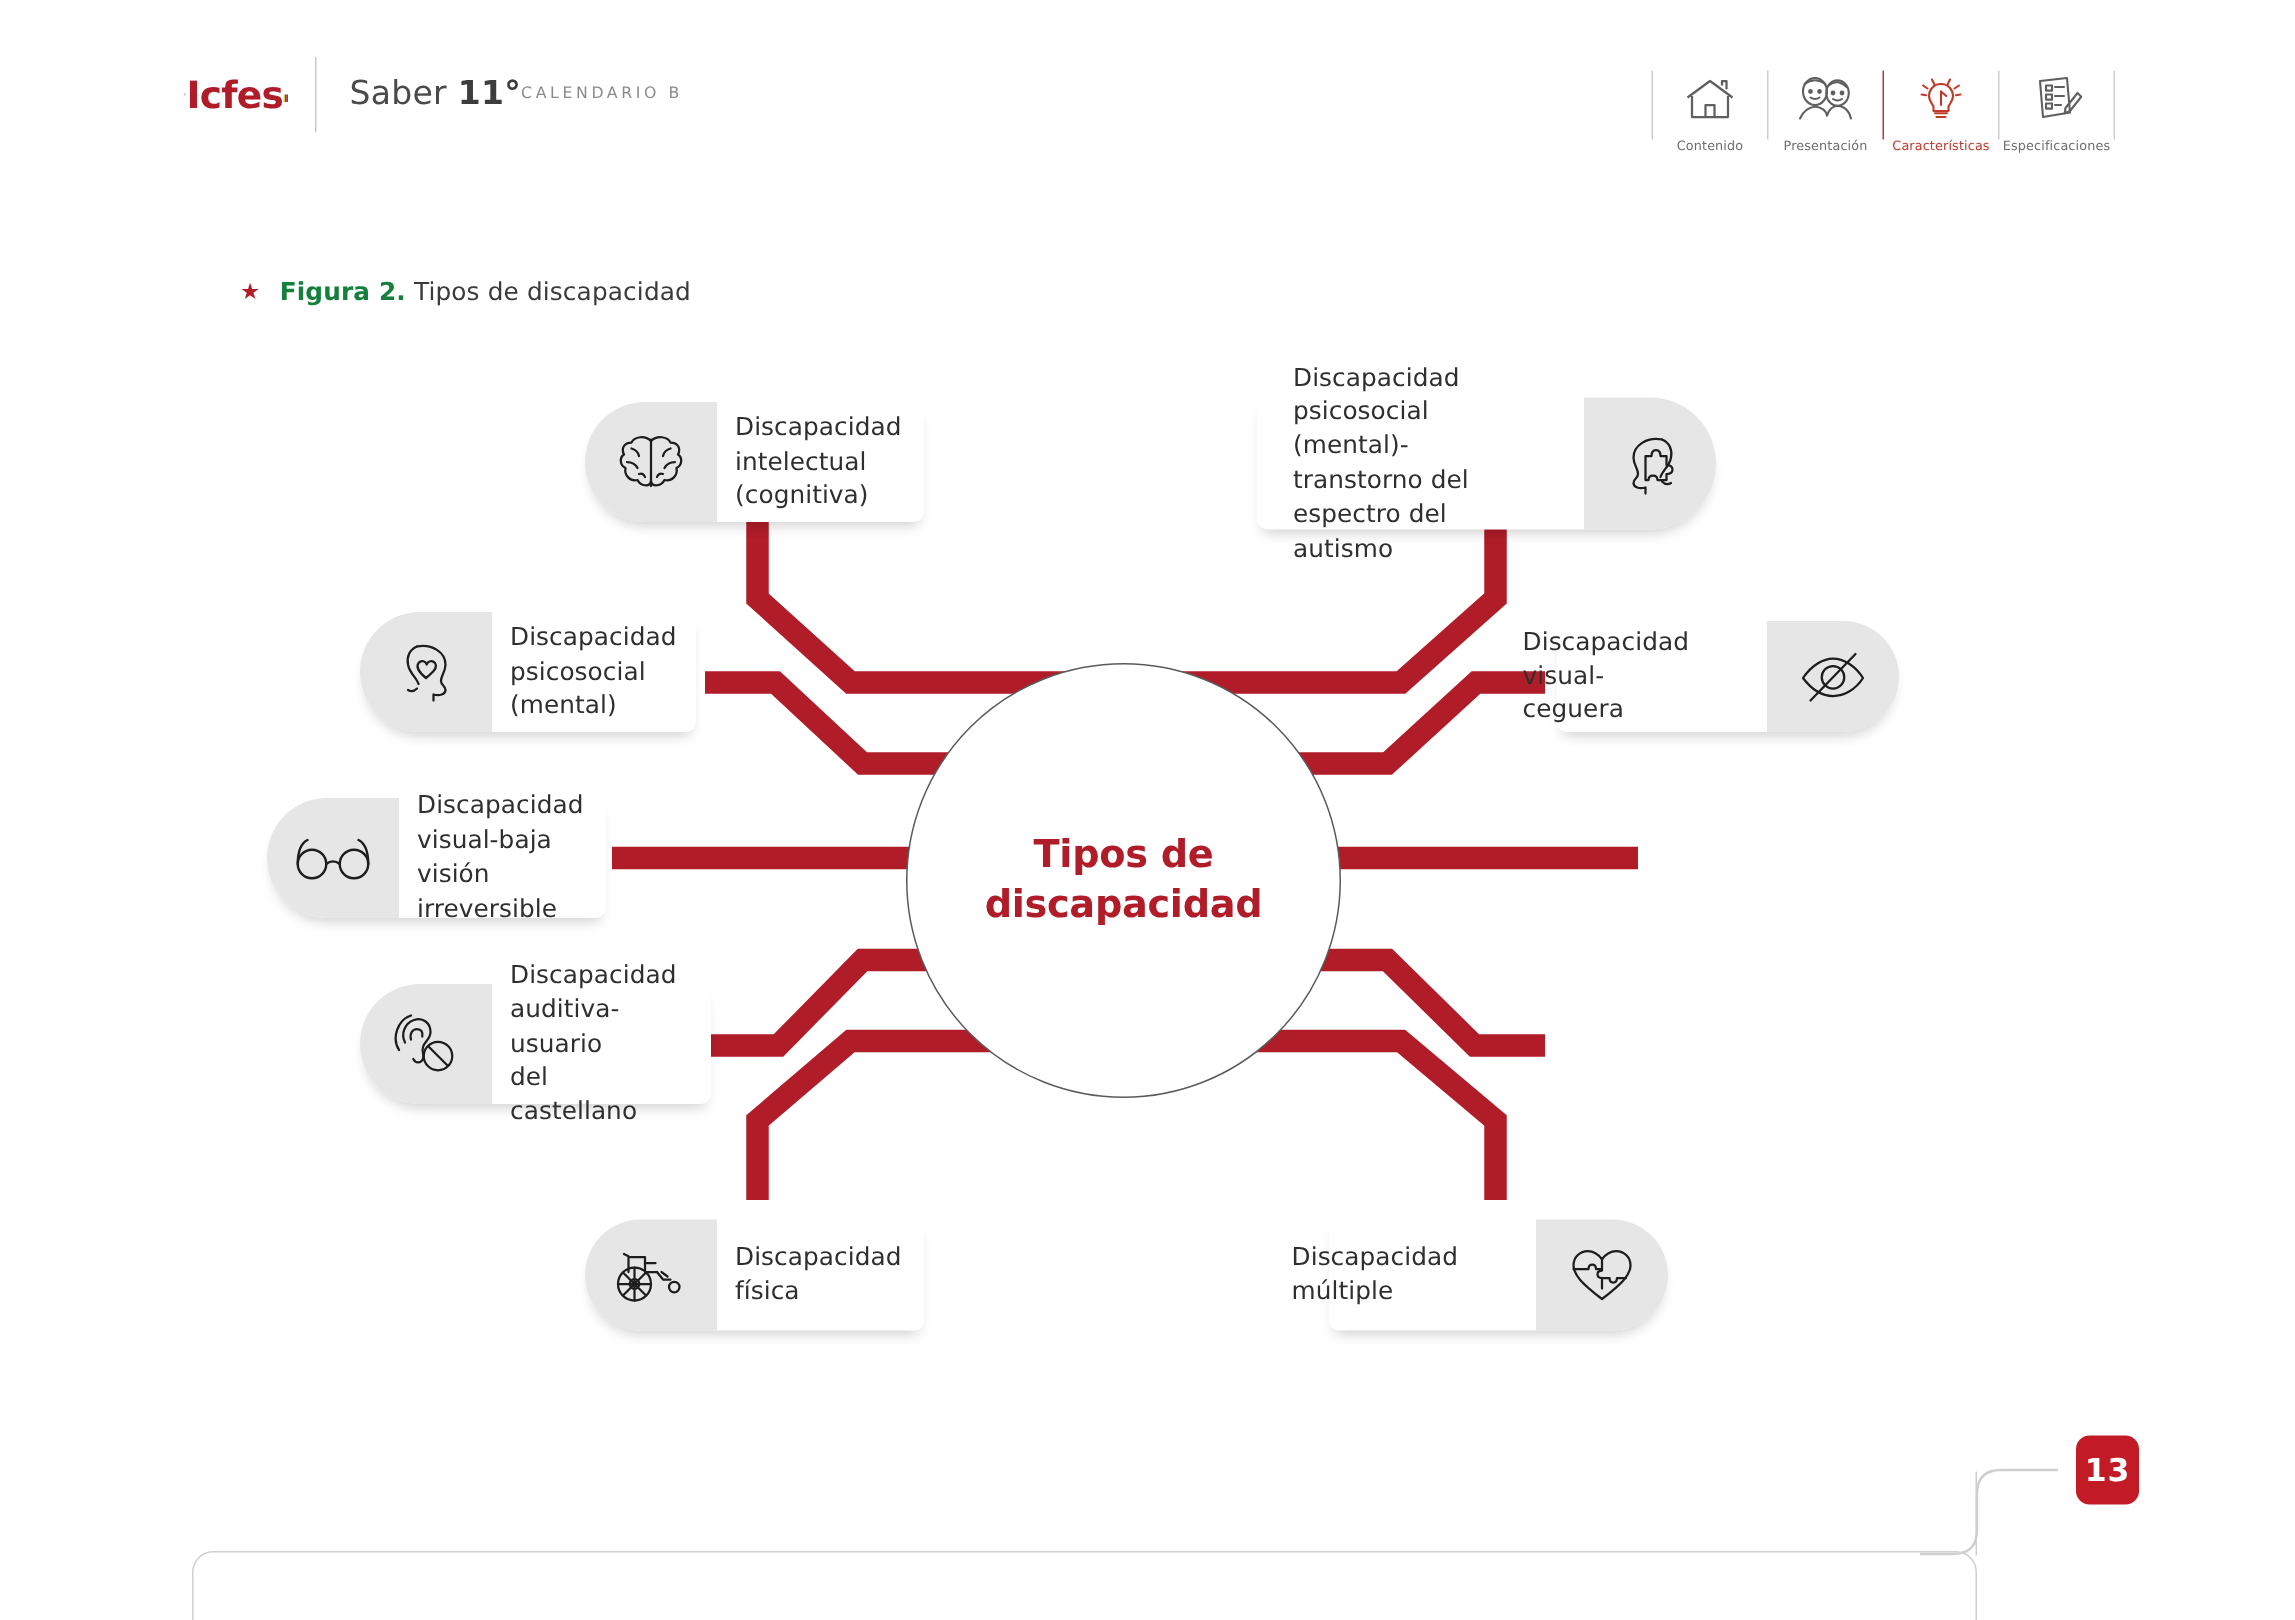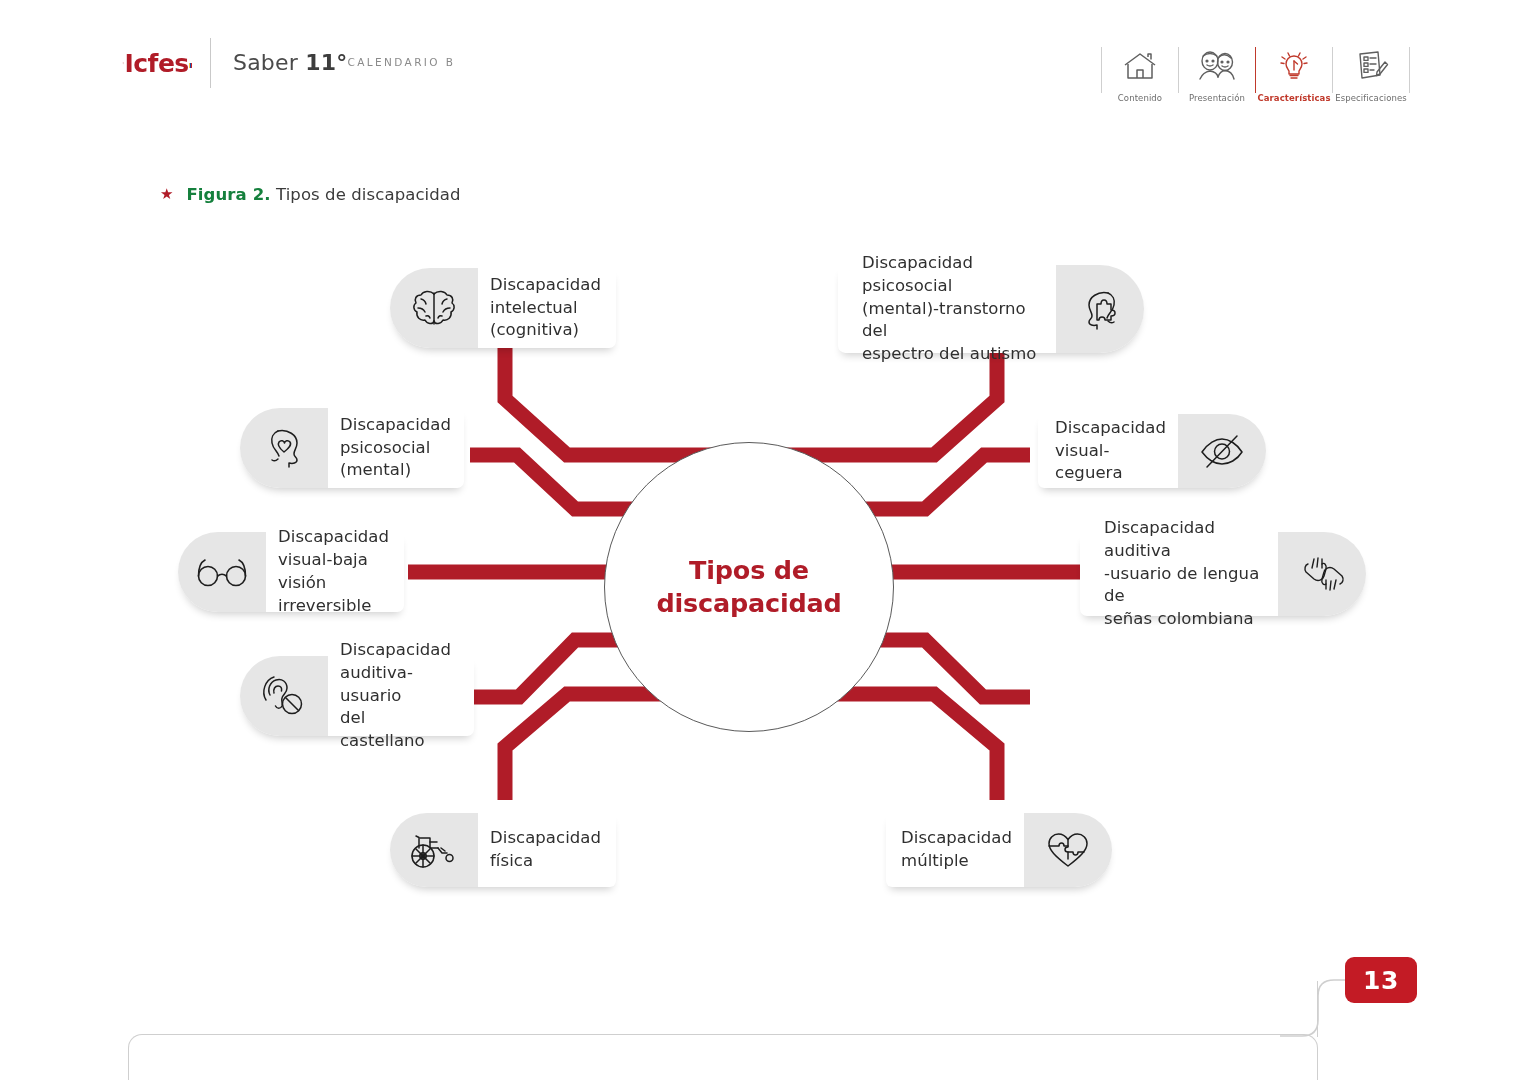--- a/index.html
+++ b/index.html
@@ -44,21 +44,21 @@
   .nav-sep.active { background: #C0392B; }
   .nav-item {
     width: 76px; display: flex; flex-direction: column; align-items: center;
     padding: 0 2px; cursor: pointer;
   }
   .nav-ico { height: 42px; display: flex; align-items: center; justify-content: center; }
   .nav-label {
     font-size: 8.5px; color: #6d6d6d; margin-top: 6px; text-align: center;
     letter-spacing: 0.1px; white-space: nowrap;
   }
-  .nav-item.active .nav-label { color: #C0392B; font-weight: bold; }
+  .nav-item.active .nav-label { color: #C0392B; }
 
   
   .caption { position: absolute; left: 160px; top: 185px; display: flex; align-items: center; }
   .cap-star { color: #B01C28; font-size: 15px; line-height: 1; margin-right: 13px; }
   .cap-text { font-size: 16.5px; color: #3b3b3b; letter-spacing: 0.1px; }
   .cap-text b { color: #15803d; font-weight: 700; }
 
   
   .diagram { position: absolute; left: 0; top: 0; width: 1530px; height: 1080px; }
   .lines { position: absolute; left: 0; top: 0; }
@@ -74,21 +74,21 @@
     letter-spacing: -0.2px;
   }
 
   
   .node {
     position: absolute; display: flex; align-items: center;
     background: #ffffff; z-index: 6;
     box-shadow: 0 6px 9px -4px rgba(0,0,0,0.20);
   }
   .node.left  { border-radius: 60px 10px 10px 60px; flex-direction: row; }
-  .node.right { border-radius: 10px 60px 60px 10px; flex-direction: row-reverse; }
+  .node.right { border-radius: 10px 60px 60px 10px; flex-direction: row-reverse; gap: 40px; }
   .node .cap {
     flex: 0 0 auto; align-self: stretch; display: flex;
     align-items: center; justify-content: center;
     background: #e6e6e6; width: 88px;
   }
   .node.left  .cap { border-radius: 60px 0 0 60px; }
   .node.right .cap { border-radius: 0 60px 60px 0; }
   .node .lbl {
     font-size: 16.5px; color: #2f2f2f; line-height: 1.38;
     padding: 0 22px; letter-spacing: 0.05px; white-space: pre-line;
@@ -102,25 +102,25 @@
     width: 1190px; height: 120px;
     border: 1.4px solid #cfcfcf; border-bottom: none;
     border-radius: 14px 14px 0 0;
   }
   .footer-frame:after {
     content: ""; position: absolute; right: -1.4px; top: -54px;
     width: 1.4px; height: 56px; background: #cfcfcf;
   }
   .footer-curve { position: absolute; left: 1280px; top: 960px; }
   .pagebadge {
-    position: absolute; left: 1345px; top: 957px;
-    width: 72px; height: 46px; border-radius: 9px;
+    position: absolute; left: 1384px; top: 957px;
+    width: 42px; height: 46px; border-radius: 9px;
     background: #C31B25; color: #ffffff;
     display: flex; align-items: center; justify-content: center;
-    font-size: 25px; font-weight: 700; letter-spacing: 0.5px;
+    font-size: 21px; font-weight: 700; letter-spacing: 0.5px;
     z-index: 10;
   }
 </style>
 </head>
 <body>
 
 <div class="page">
 
   <div class="header">
 
@@ -325,33 +325,20 @@
           <path d="M23.5 21 Q28 17.5 32.5 21"></path>
           <path d="M4.5 21 C4.5 12 7 7 11 5"></path>
           <path d="M51.5 21 C51.5 12 49 7 45 5"></path>
         </svg>
       </div>
       <div class="lbl">Discapacidad
 visual-baja visión
 irreversible</div>
     </div>
 
-    <div class="node right" style="left:1080px; top:532px; width:286px; height:84px;">
-      <div class="cap">
-        <svg width="56" height="46" viewBox="0 0 56 46" fill="none" stroke="#1d1d1d" stroke-width="1.4" stroke-linejoin="round" stroke-linecap="round">
-          <path d="M20 8 L18 17 M24 7 L23 16 M28 8 L28 17"></path>
-          <path d="M14 13 C11 14 10 18 12 21 L20 28 C24 31 29 29 30 25 L32 18 C33 14 30 11 28 13"></path>
-          <path d="M40 38 L42 29 M36 39 L37 30 M32 38 L32 29"></path>
-          <path d="M46 33 C49 32 50 28 48 25 L40 18 C36 15 31 17 30 21 L28 28 C27 32 30 35 32 33"></path>
-        </svg>
-      </div>
-      <div class="lbl">Discapacidad auditiva
--usuario de lengua de
-señas colombiana</div>
-    </div>
 
     <div class="node left" style="left:240px; top:656px; width:234px; height:80px;">
       <div class="cap">
         <svg width="50" height="46" viewBox="0 0 50 46" fill="none" stroke="#1d1d1d" stroke-width="1.5" stroke-linejoin="round" stroke-linecap="round">
           <path d="M11 22 C8 16 11 9 17 7 C23 5 28 9 28 15 C28 20 24 21 23 25 C22 28 24 30 23 33 C21.5 36 18 36 16.5 33"></path>
           <path d="M15 20 C14 16 16 13 19 13 C22 13 23 15 22.5 18"></path>
           <path d="M7 27 C2 19 6 7 15 4"></path>
           <circle cx="33" cy="31" r="9.5"></circle>
           <path d="M26.5 24.5 L39.5 37.5"></path>
         </svg>

